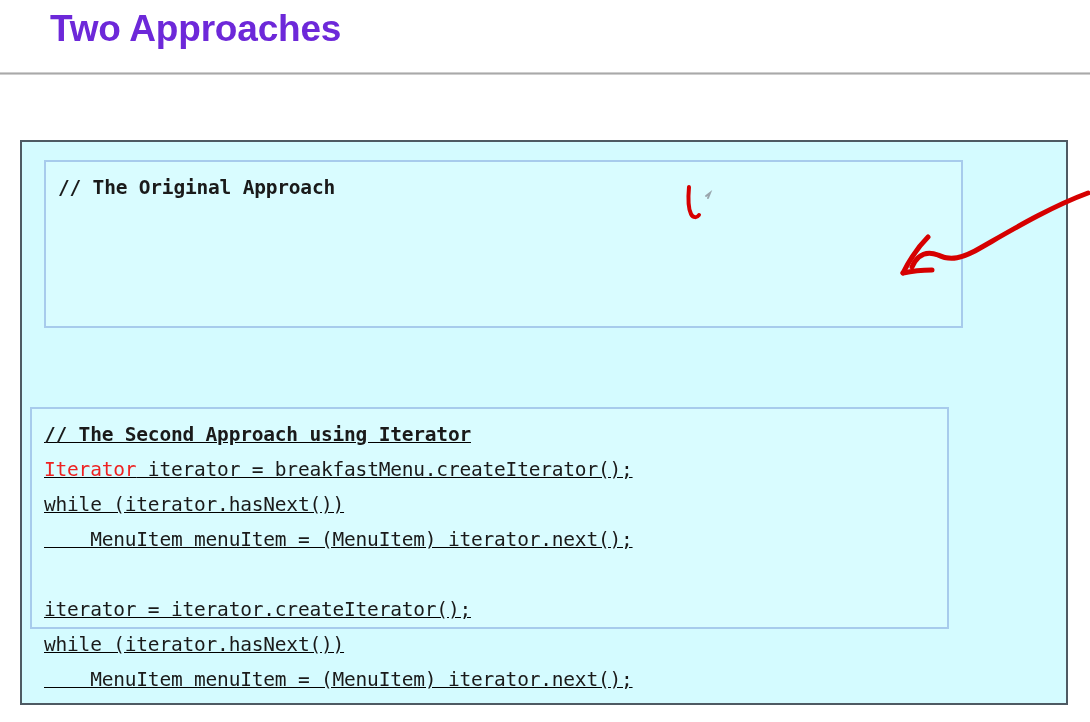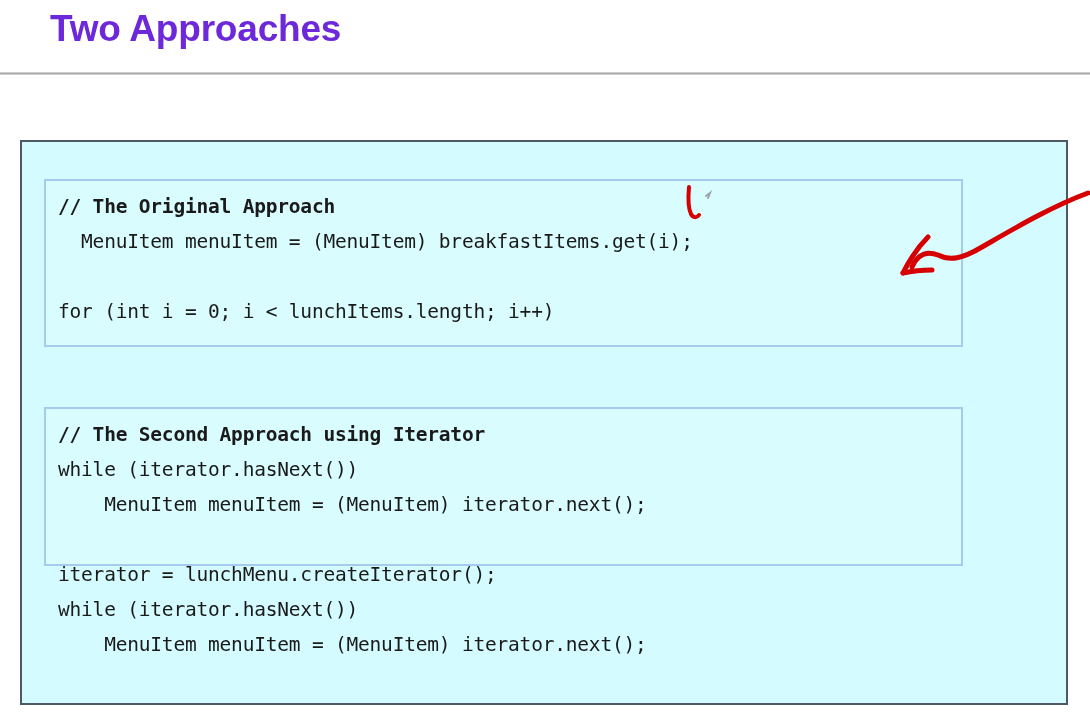--- a/index.html
+++ b/index.html
@@ -57,27 +57,27 @@
     background: #d9fcff;
     border: 2px solid #a7cbec;
     box-sizing: border-box;
     padding: 8px 10px 8px 12px;
   }
   #code-box-original {
     left: 22px;
     top: 18px;
     width: 919px;
     height: 168px;
-    margin-top: 19px;
   }
   #code-box-iterator {
-    left: 22px;
+    left: 8px;
     top: 265px;
     width: 919px;
-    height: 159px;
+    height: 222px;
+    text-decoration: underline;
   }
 
   .code-line {
     font-family: "DejaVu Sans Mono", "Liberation Mono", monospace;
     font-size: 19.5px;
     line-height: 35px;
     color: #1a1a1a;
     white-space: pre;
     letter-spacing: -0.2px;
   }
@@ -113,31 +113,30 @@
 <body>
 
 <div id="slide-title">Two Approaches</div>
 
 <div id="title-divider"></div>
 
 <div id="content-panel">
 
   <div class="code-box" id="code-box-original">
     <div class="code-line comment">// The Original Approach</div>
-    <div class="code-line">  MenuItem menuItem = (MenuItem) breakfastItems.get(i);</div>
     <div class="code-line blank"></div>
-    <div class="code-line">for (int i = 0; i &lt; lunchItems.length; i++)</div>
   </div>
 
   <div class="code-box" id="code-box-iterator">
     <div class="code-line comment">// The Second Approach using Iterator</div>
+    <div class="code-line"><span class="kw-iterator">Iterator</span><span id="iterator-line-rest"> iterator = breakfastMenu.createIterator();</span></div>
     <div class="code-line">while (iterator.hasNext())</div>
     <div class="code-line">    MenuItem menuItem = (MenuItem) iterator.next();</div>
     <div class="code-line blank"></div>
-    <div class="code-line">iterator = lunchMenu.createIterator();</div>
+    <div class="code-line">iterator = iterator.createIterator();</div>
     <div class="code-line">while (iterator.hasNext())</div>
     <div class="code-line">    MenuItem menuItem = (MenuItem) iterator.next();</div>
   </div>
 </div>
 
 <svg id="annotation-arrow" viewBox="0 0 200 120">
   <path d="M 198 8 C 160 22, 120 46, 92 62 C 72 74, 60 76, 48 70 C 38 66, 28 68, 22 82" stroke="#d60000" stroke-width="5" fill="none" stroke-linecap="round" stroke-linejoin="round"></path>
   <path d="M 38 52 C 28 62, 20 74, 13 88" stroke="#d60000" stroke-width="5" fill="none" stroke-linecap="round"></path>
   <path d="M 13 88 C 22 86, 32 85, 42 85" stroke="#d60000" stroke-width="5" fill="none" stroke-linecap="round"></path>
 </svg>

